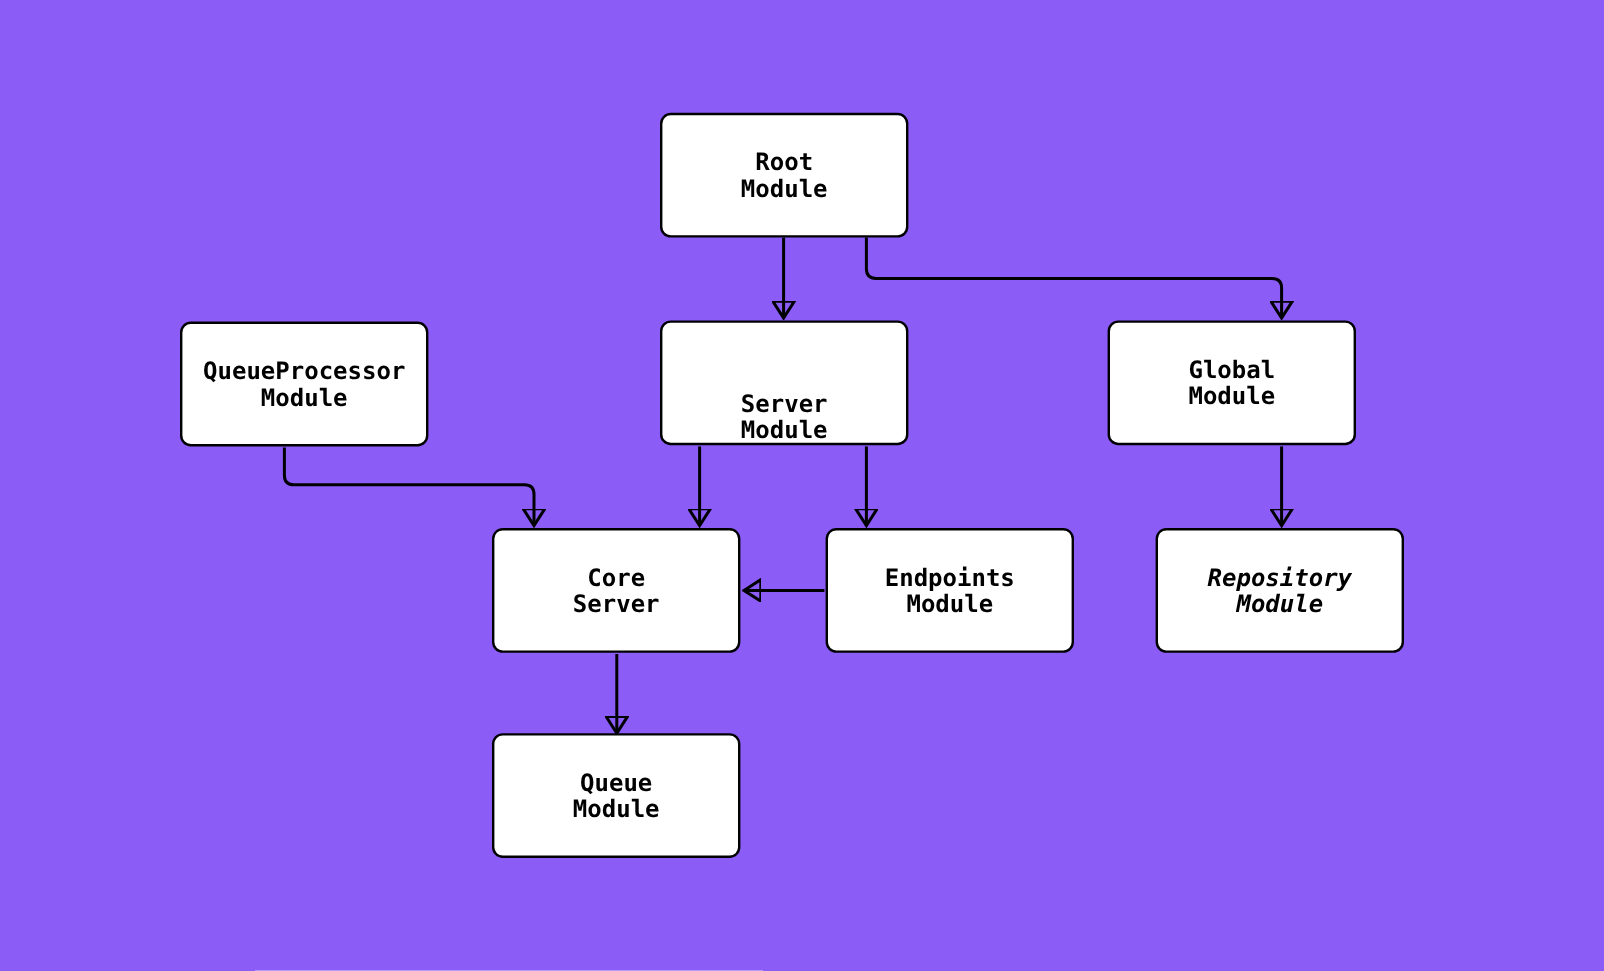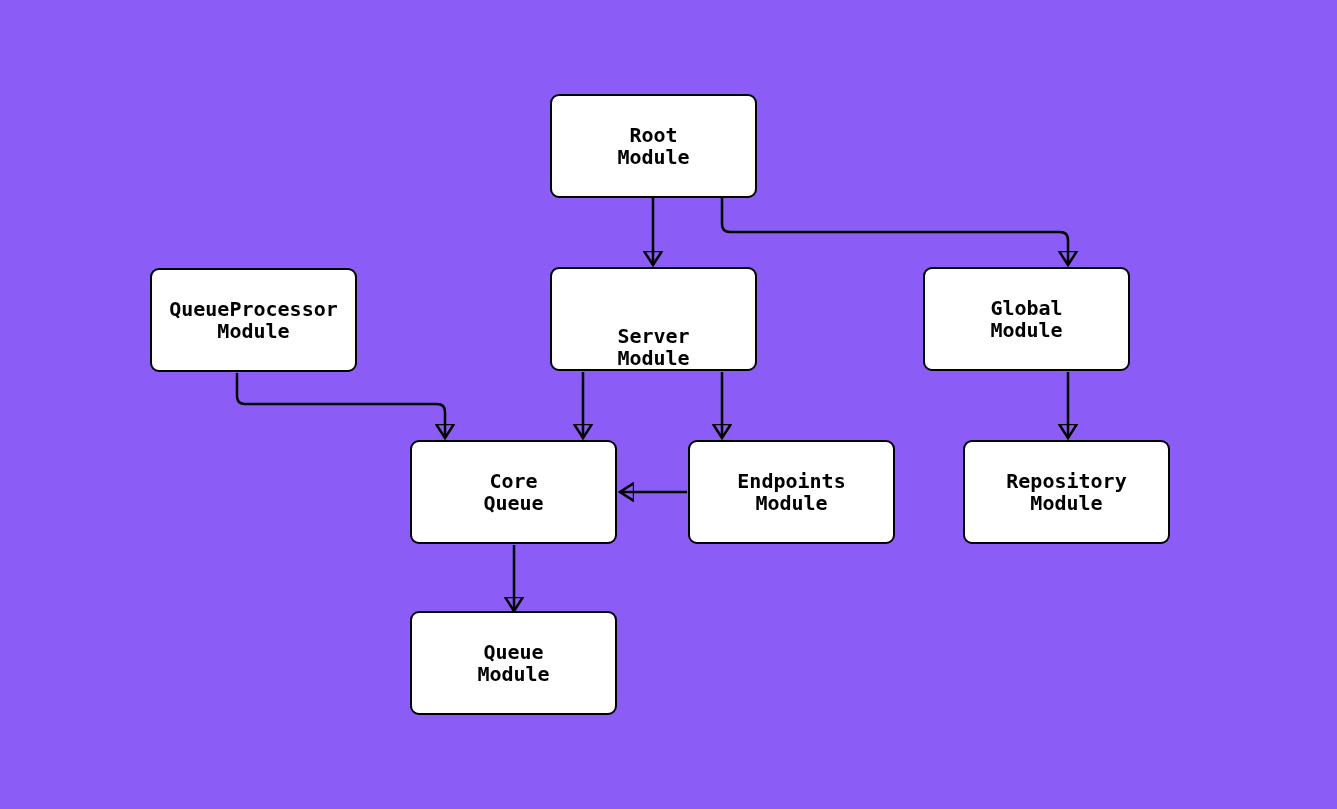--- a/index.html
+++ b/index.html
@@ -46,21 +46,21 @@
     line-height: 22px;
     font-weight: 700;
     color: #000000;
   }
   .node-root          { left: 550px; top: 94px;  }
   .node-queueprocessor{ left: 150px; top: 268px; }
   .node-server        { left: 550px; top: 267px; align-items: flex-end; }
   .node-global        { left: 923px; top: 267px; }
   .node-core          { left: 410px; top: 440px; }
   .node-endpoints     { left: 688px; top: 440px; }
-  .node-repository    { left: 963px; top: 440px; }
+  .node-repository    { left: 963px; top: 440px; font-style: italic; }
   .node-queue         { left: 410px; top: 611px; }
 </style>
 </head>
 <body>
 
 <div class="canvas">
 
   <svg class="edges" viewBox="0 0 1337 809" xmlns="http://www.w3.org/2000/svg">
     <defs>
       <marker id="arrowhead" markerUnits="userSpaceOnUse" markerWidth="16" markerHeight="20" refX="14" refY="10" orient="auto">
@@ -92,21 +92,21 @@
 Module</span>
   </div>
 
   <div class="node node-global">
     <span class="label">Global
 Module</span>
   </div>
 
   <div class="node node-core">
     <span class="label">Core
-Queue</span>
+Server</span>
   </div>
 
   <div class="node node-endpoints">
     <span class="label">Endpoints
 Module</span>
   </div>
 
   <div class="node node-repository">
     <span class="label">Repository
 Module</span>

